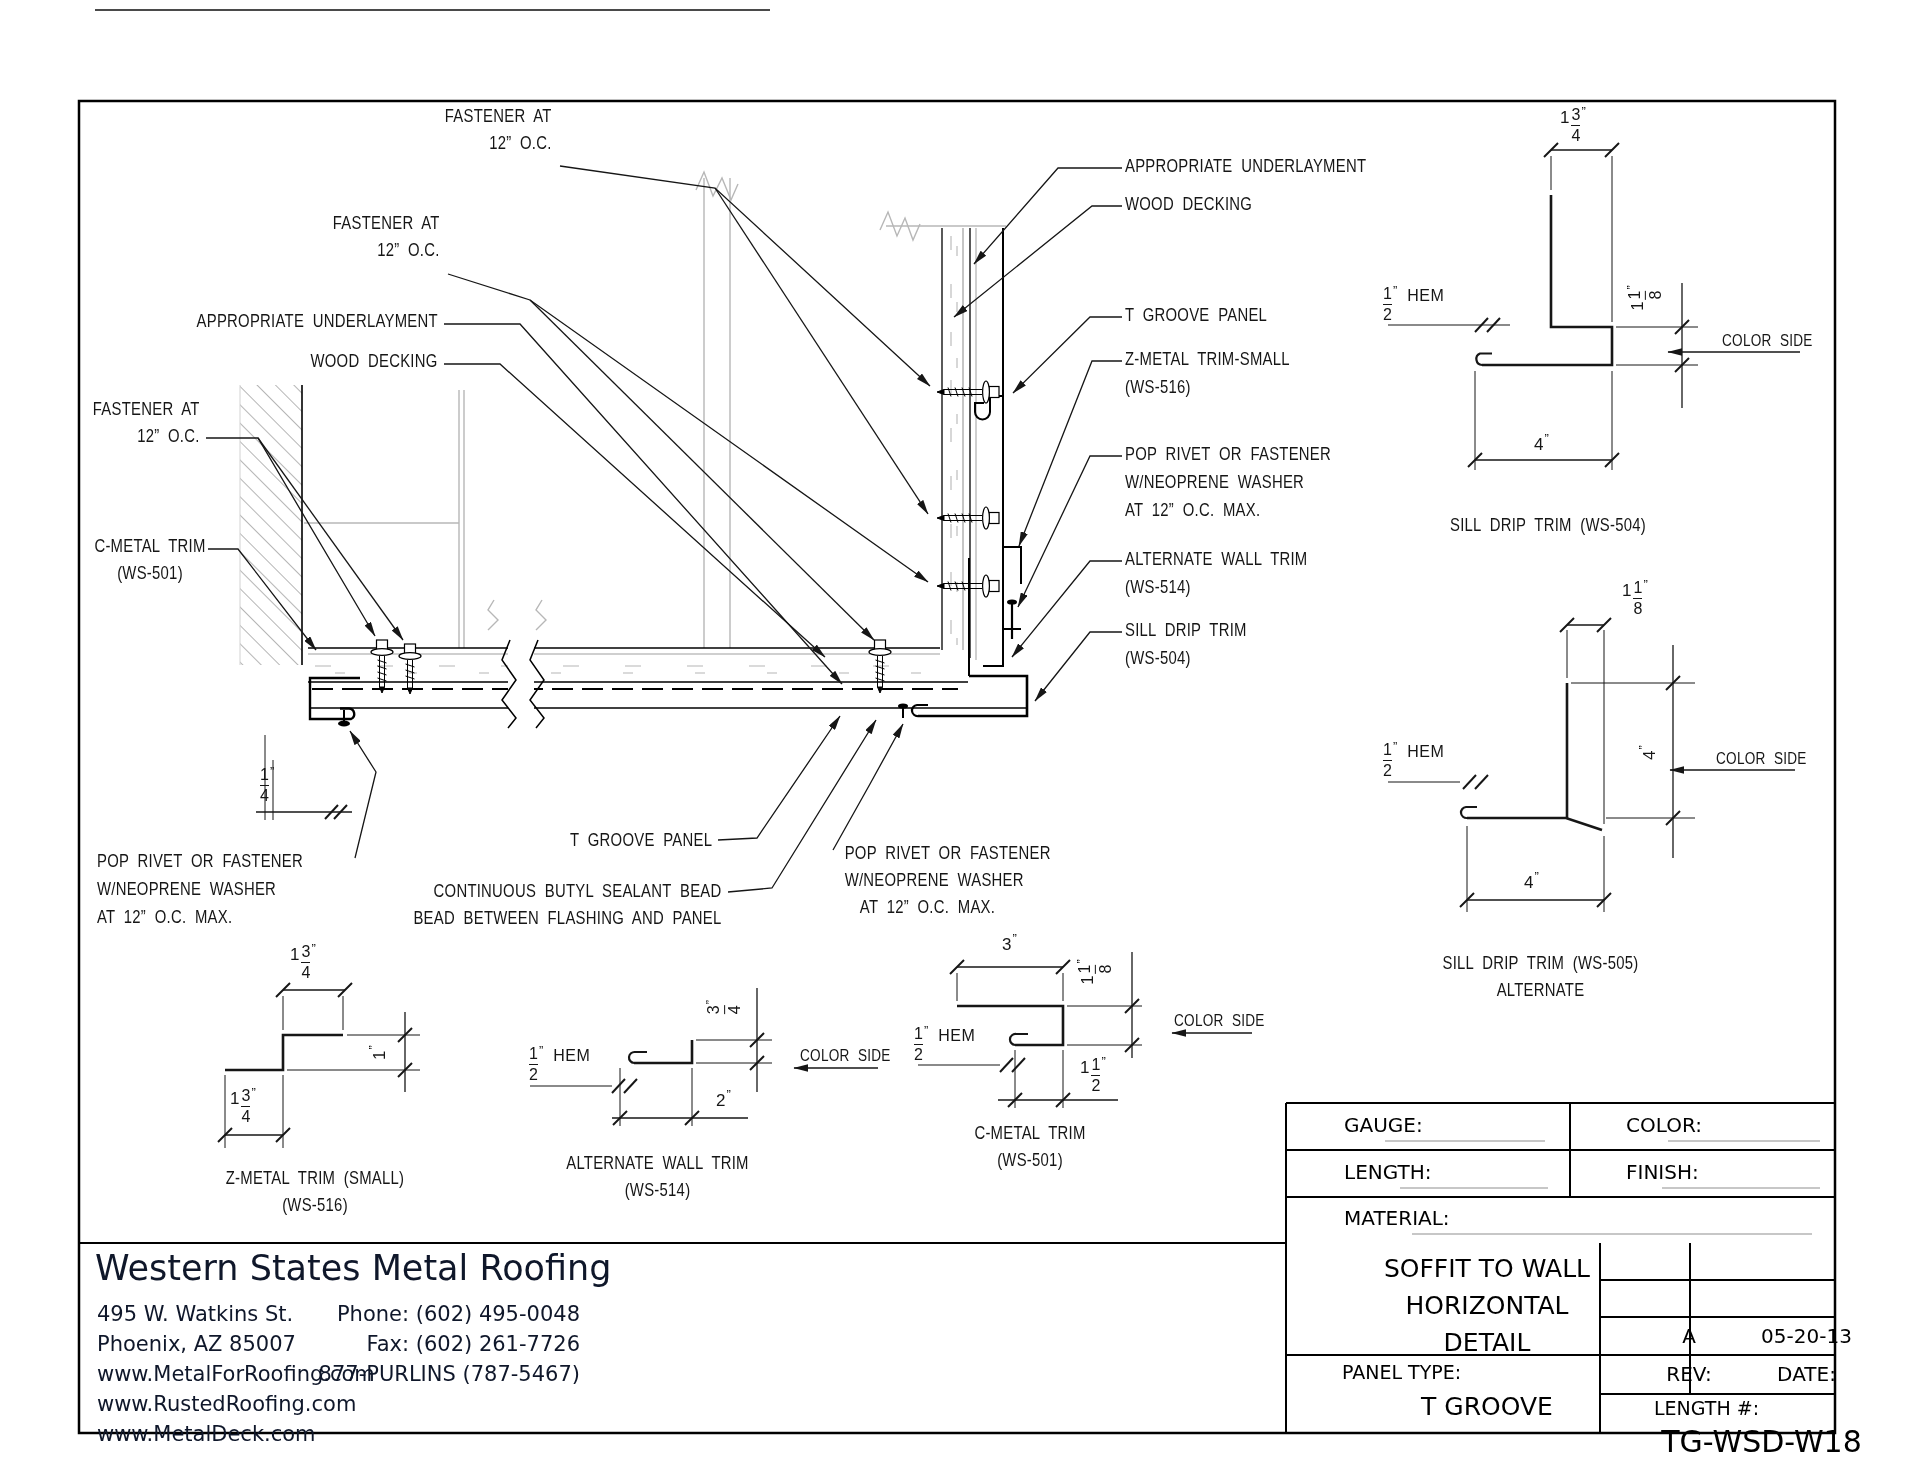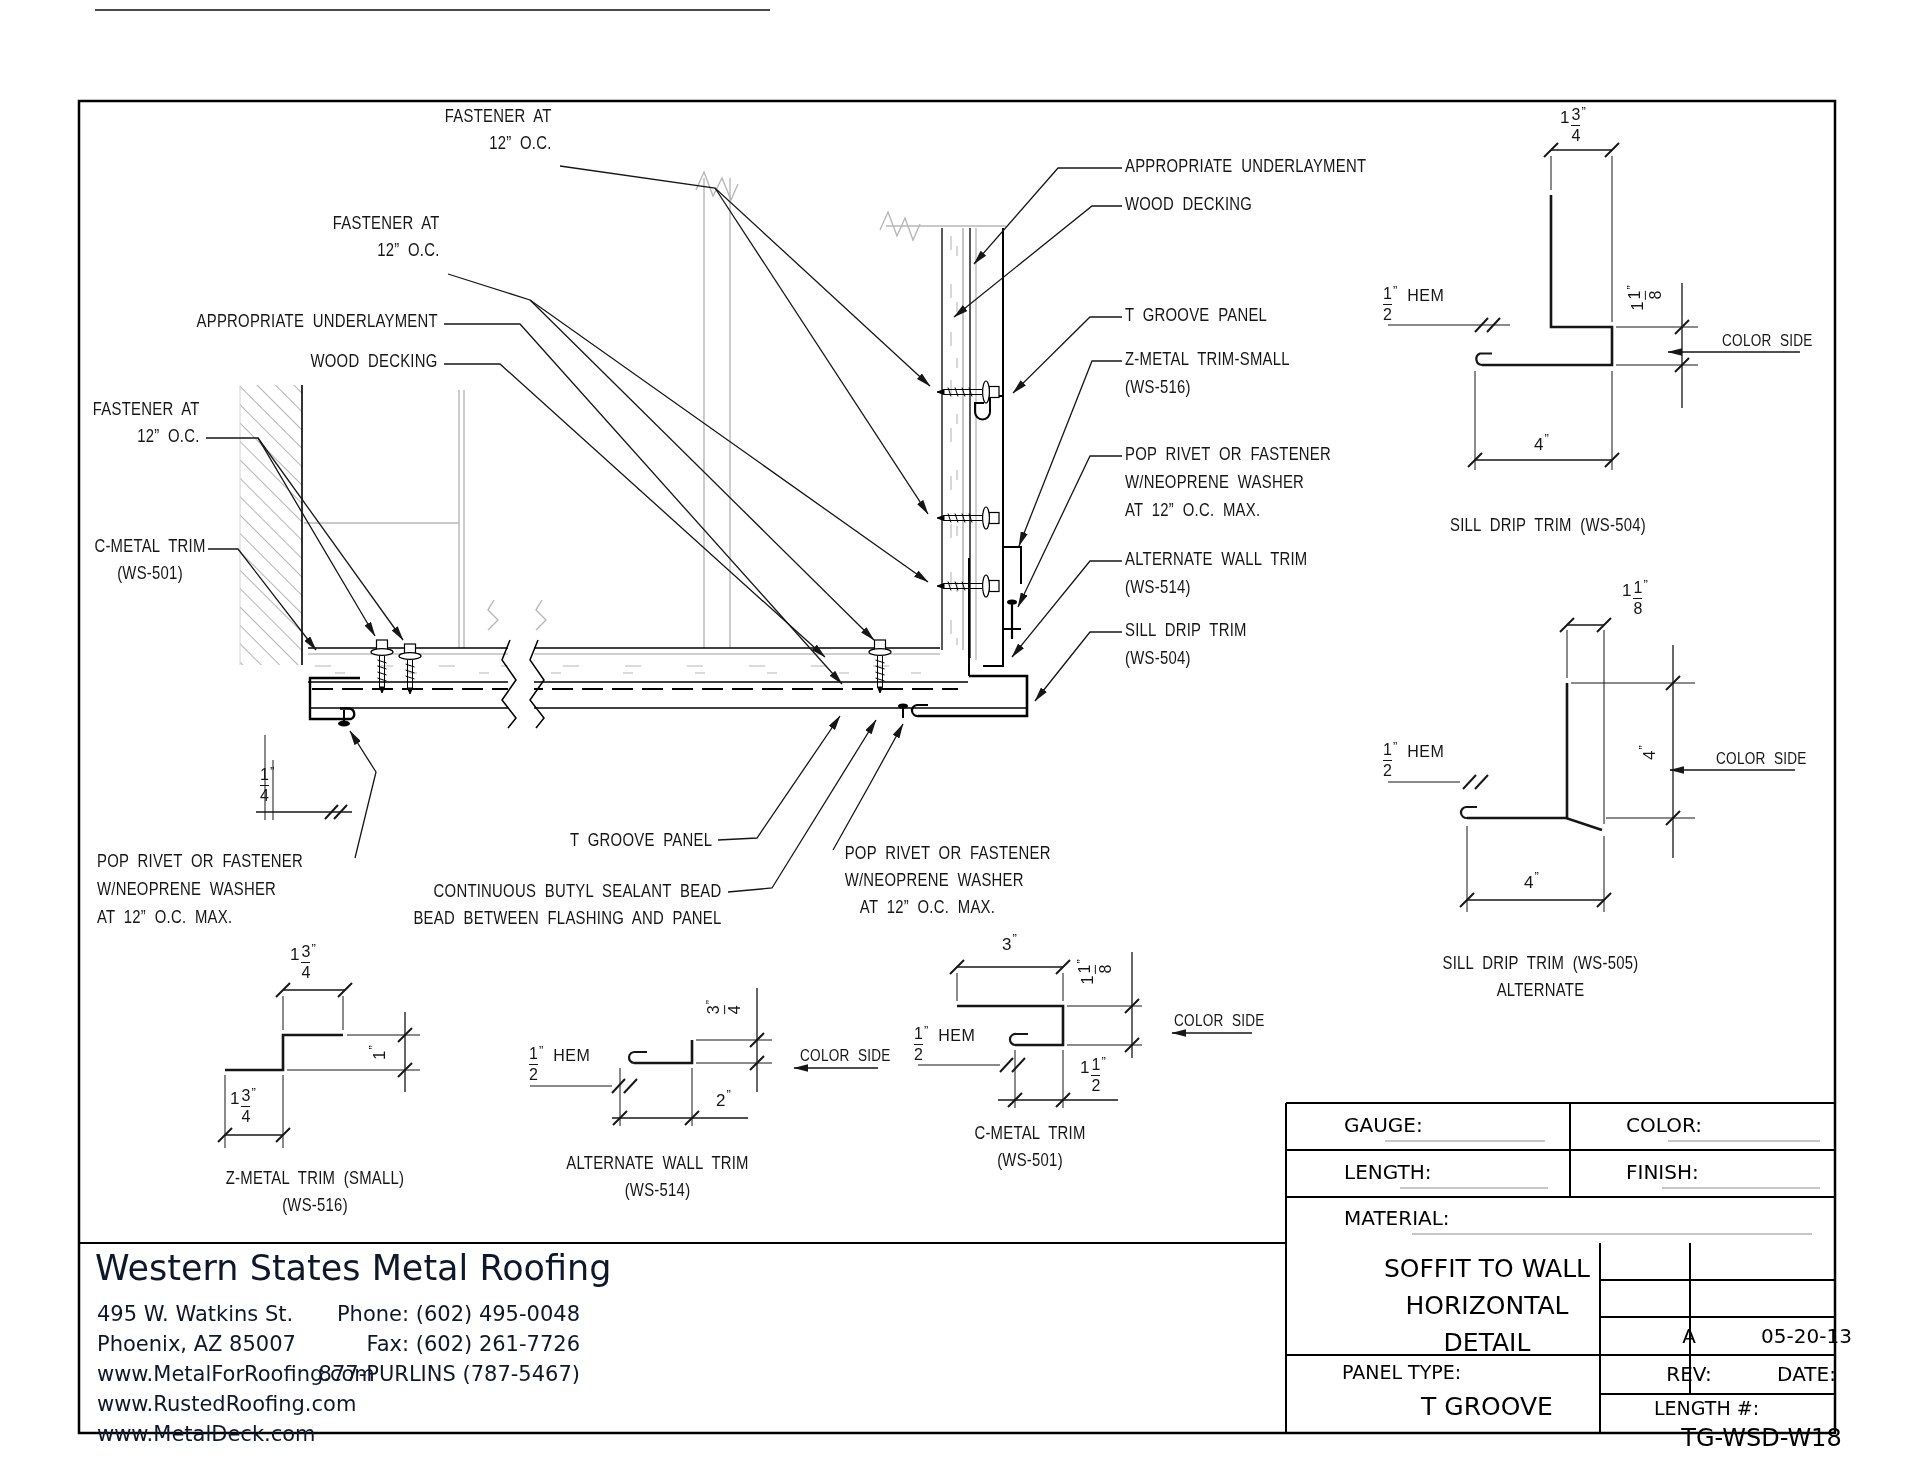--- a/index.html
+++ b/index.html
@@ -20,21 +20,21 @@
   .dim .in{font-size:13px;line-height:13px;margin-left:1px;}
   .dim .hemtxt{font-size:16px;line-height:24px;margin-left:10px;letter-spacing:.5px;}
   .rot{transform:rotate(-90deg);transform-origin:50% 50%;}
   
   .co{font-family:"DejaVu Sans","Liberation Sans",sans-serif;position:absolute;color:#0f172a;}
   .co-name{font-size:35px;}
   .co-line{font-size:21px;}
   .tb{font-family:"DejaVu Sans","Liberation Sans",sans-serif;position:absolute;color:#000;font-size:20px;margin-left:44px;}
   .tb.c{text-align:center;}
   .tb-big{font-size:25px;}
-  .tb-val{font-size:24px;}
+  .tb-val{font-size:30px;}
 </style>
 </head>
 <body>
 
 <div id="sheet">
 
 <svg id="linework" width="1920" height="1484" viewBox="0 0 1920 1484">
   <defs>
     <marker id="arr" viewBox="0 0 12 6" refX="11.5" refY="3" markerWidth="15" markerHeight="7.5" orient="auto-start-reverse" markerUnits="userSpaceOnUse">
       <path d="M0,0 L12,3 L0,6 z" fill="#161616"></path>

